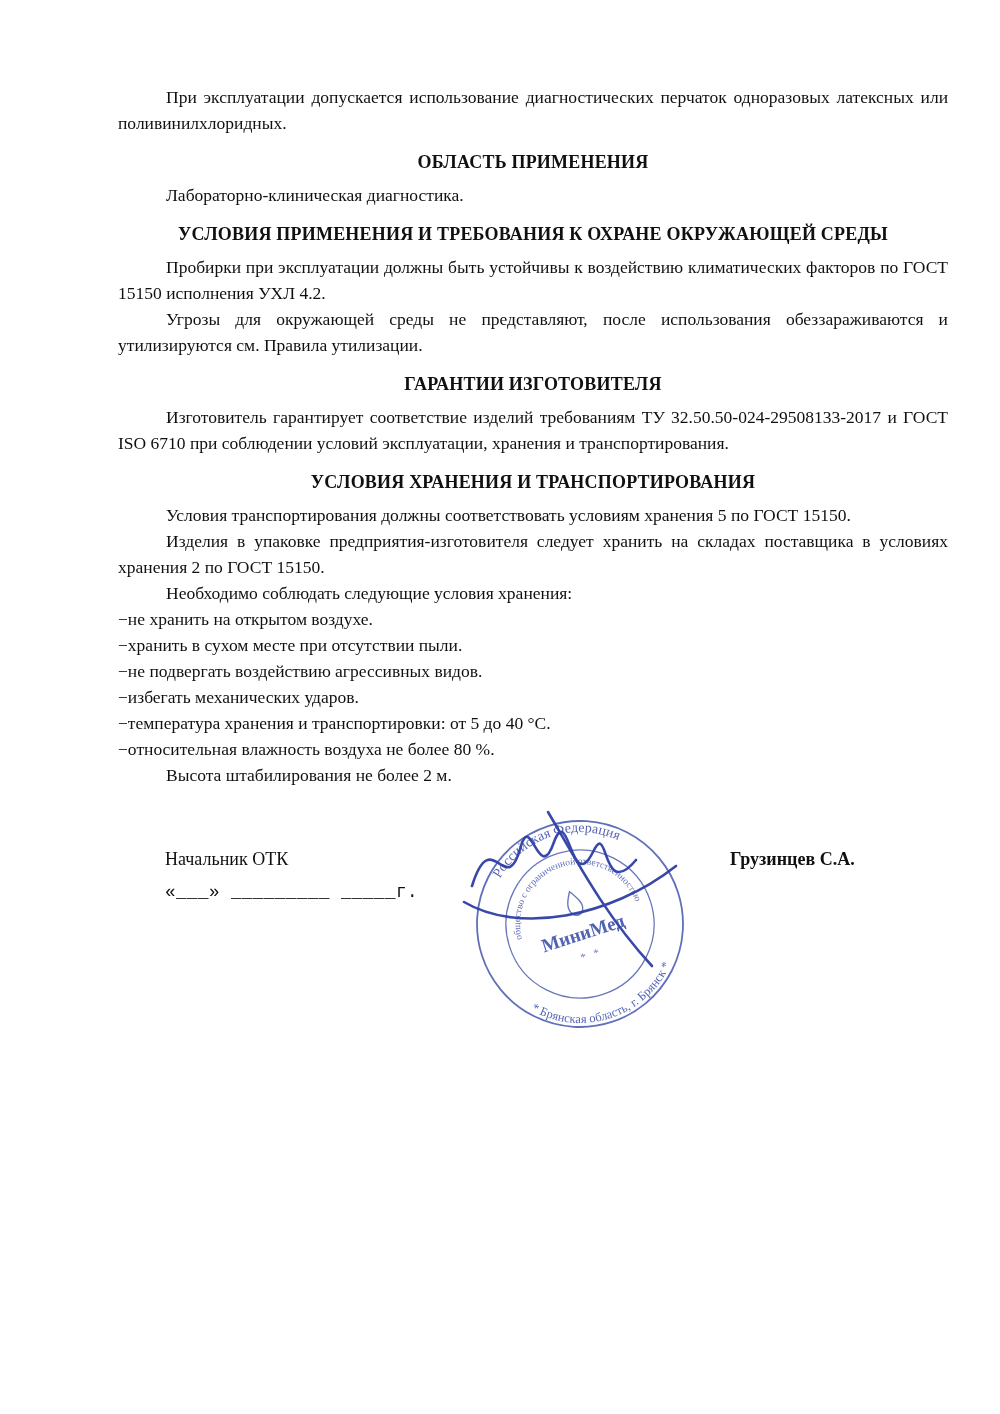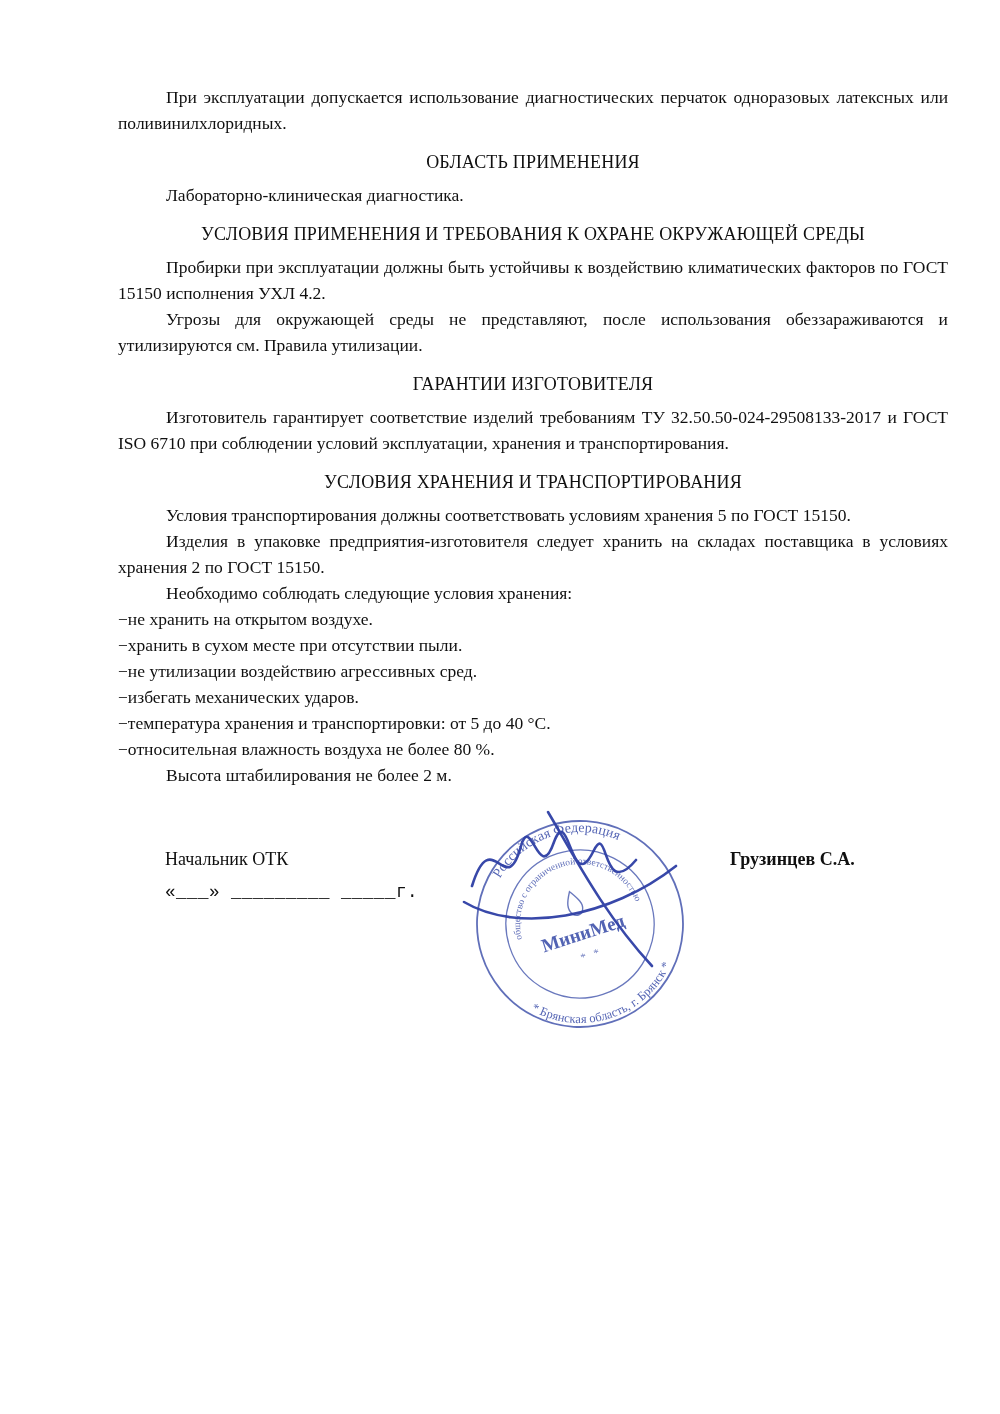--- a/index.html
+++ b/index.html
@@ -28,21 +28,21 @@
     margin: 0;
   }
   .dash-item {
     text-align: left;
     text-indent: 0;
     margin: 0;
   }
   h2.sec-heading {
     font-size: 18px;
     line-height: 26px;
-    font-weight: normal;
+    font-weight: bold;
     text-align: center;
     letter-spacing: 0.2px;
     margin: 13px 0 7px 0;
   }
   .signature-area {
     position: relative;
     margin-top: 58px;
     height: 250px;
   }
   .sig-left {
@@ -94,21 +94,21 @@
   <h2 class="sec-heading">ГАРАНТИИ ИЗГОТОВИТЕЛЯ</h2>
   <p class="para">Изготовитель гарантирует соответствие изделий требованиям ТУ 32.50.50-024-29508133-2017 и ГОСТ ISO 6710 при соблюдении условий эксплуатации, хранения и транспортирования.</p>
 
   <h2 class="sec-heading">УСЛОВИЯ ХРАНЕНИЯ И ТРАНСПОРТИРОВАНИЯ</h2>
   <p class="para">Условия транспортирования должны соответствовать условиям хранения 5 по ГОСТ 15150.</p>
   <p class="para">Изделия в упаковке предприятия-изготовителя следует хранить на складах поставщика в условиях хранения 2 по ГОСТ 15150.</p>
   <p class="para">Необходимо соблюдать следующие условия хранения:</p>
 
   <p class="dash-item">−не хранить на открытом воздухе.</p>
   <p class="dash-item">−хранить в сухом месте при отсутствии пыли.</p>
-  <p class="dash-item">−не утилизации воздействию агрессивных сред.</p>
+  <p class="dash-item">−не подвергать воздействию агрессивных видов.</p>
   <p class="dash-item">−избегать механических ударов.</p>
   <p class="dash-item">−температура хранения и транспортировки: от 5 до 40 °С.</p>
   <p class="dash-item">−относительная влажность воздуха не более 80 %.</p>
 
   <p class="para">Высота штабилирования не более 2 м.</p>
 
   <div class="signature-area">
 
     <div class="sig-left">
       <div class="sig-title">Начальник ОТК</div>

